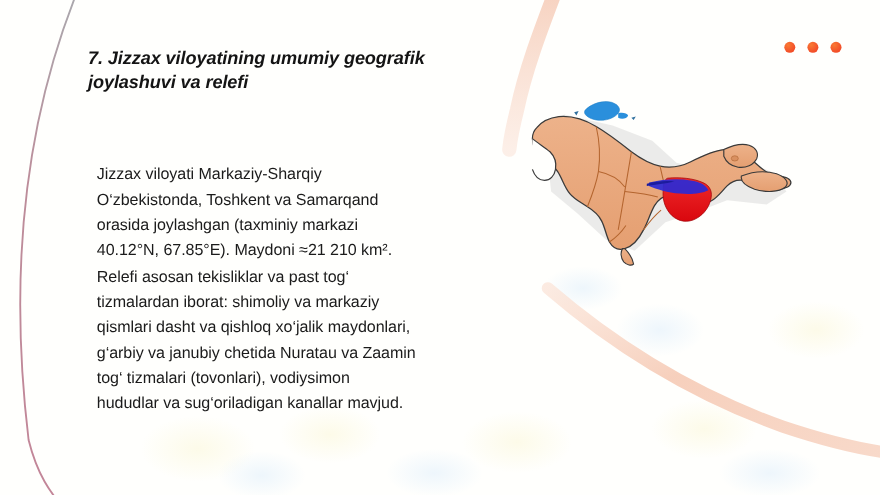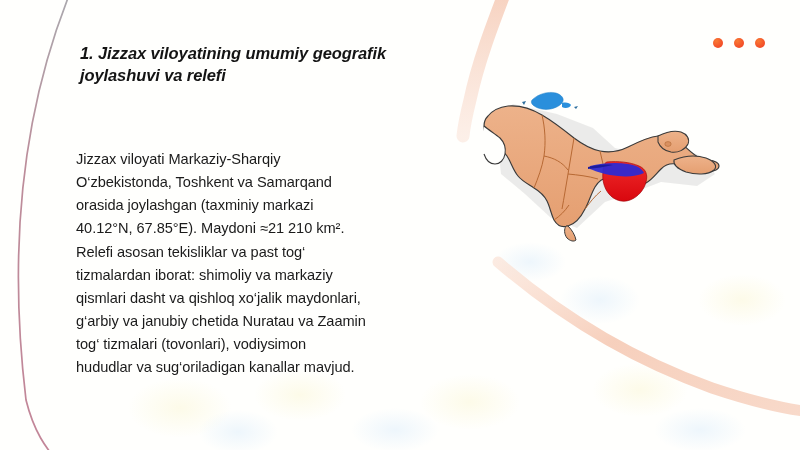--- a/index.html
+++ b/index.html
@@ -64,21 +64,21 @@
     font-size: 16.5px;
     line-height: 1.34;
     font-weight: bold;
     font-style: italic;
     color: #141414;
     letter-spacing: -0.1px;
   }
 
   #body-copy {
     position: absolute;
-    left: 76px;
+    left: 88px;
     top: 148px;
     width: 360px;
     margin: 0;
     font-size: 14.6px;
     line-height: 1.585;
     color: #1b1b1b;
     font-weight: normal;
     letter-spacing: -0.05px;
     white-space: pre-line;
   }
@@ -149,21 +149,21 @@
     <path d="M 498 262 C 556 312, 628 358, 712 388 C 760 404, 792 410, 812 412" fill="none" stroke="url(#gradSalmonSweep)" stroke-width="11" stroke-linecap="round"></path>
   </svg>
 
   <div id="dot-group">
     <span class="deco-dot"></span>
     <span class="deco-dot"></span>
     <span class="deco-dot"></span>
   </div>
 
   <div id="text-col">
-    <h1 id="slide-title">1. Jizzax viloyatining umumiy geografik joylashuvi va relefi</h1>
+    <h1 id="slide-title">7. Jizzax viloyatining umumiy geografik joylashuvi va relefi</h1>
   </div>
 
   <p id="body-copy">Jizzax viloyati Markaziy-Sharqiy
 O‘zbekistonda, Toshkent va Samarqand
 orasida joylashgan (taxminiy markazi
 40.12°N, 67.85°E). Maydoni ≈21 210 km².
 Relefi asosan tekisliklar va past tog‘
 tizmalardan iborat: shimoliy va markaziy
 qismlari dasht va qishloq xo‘jalik maydonlari,
 g‘arbiy va janubiy chetida Nuratau va Zaamin

